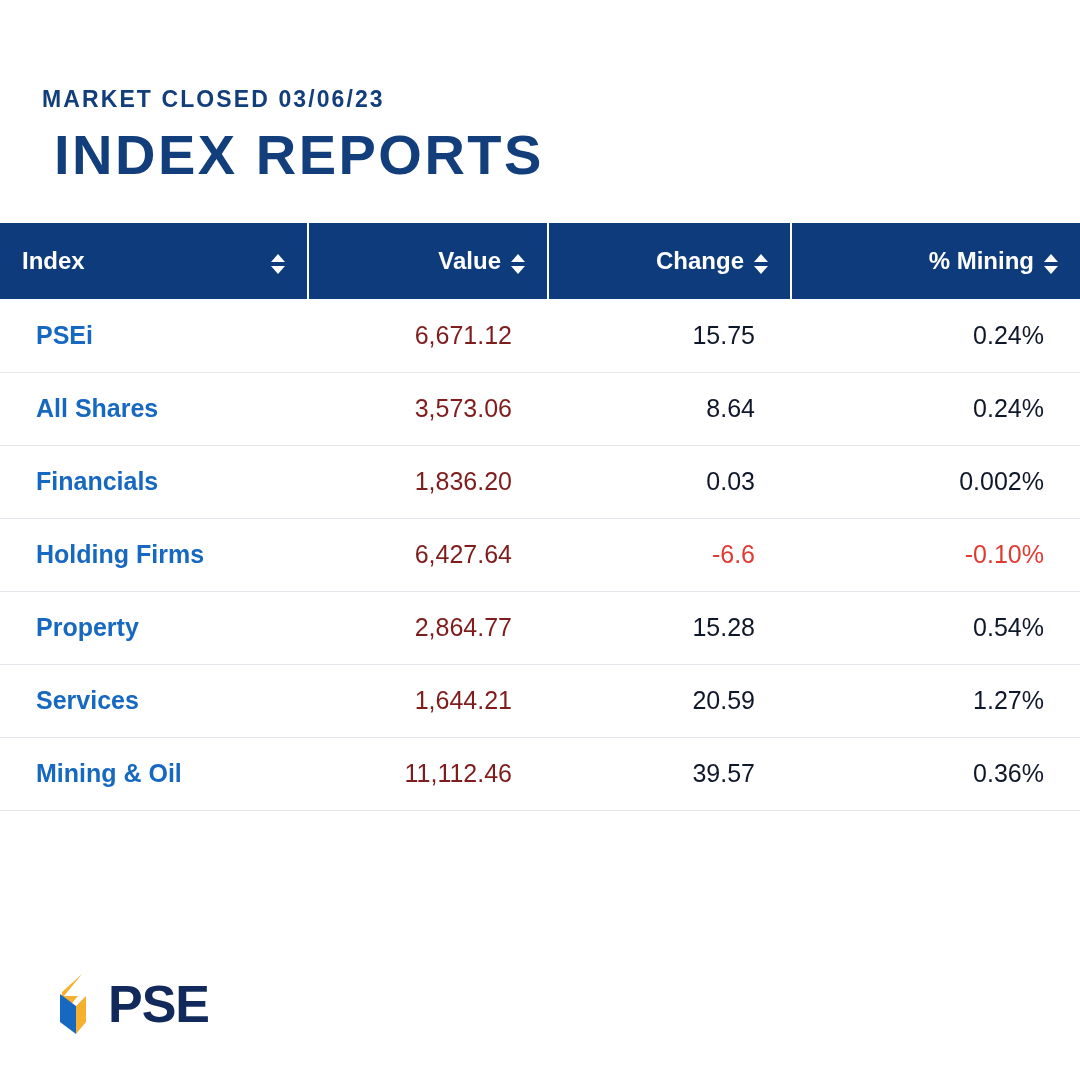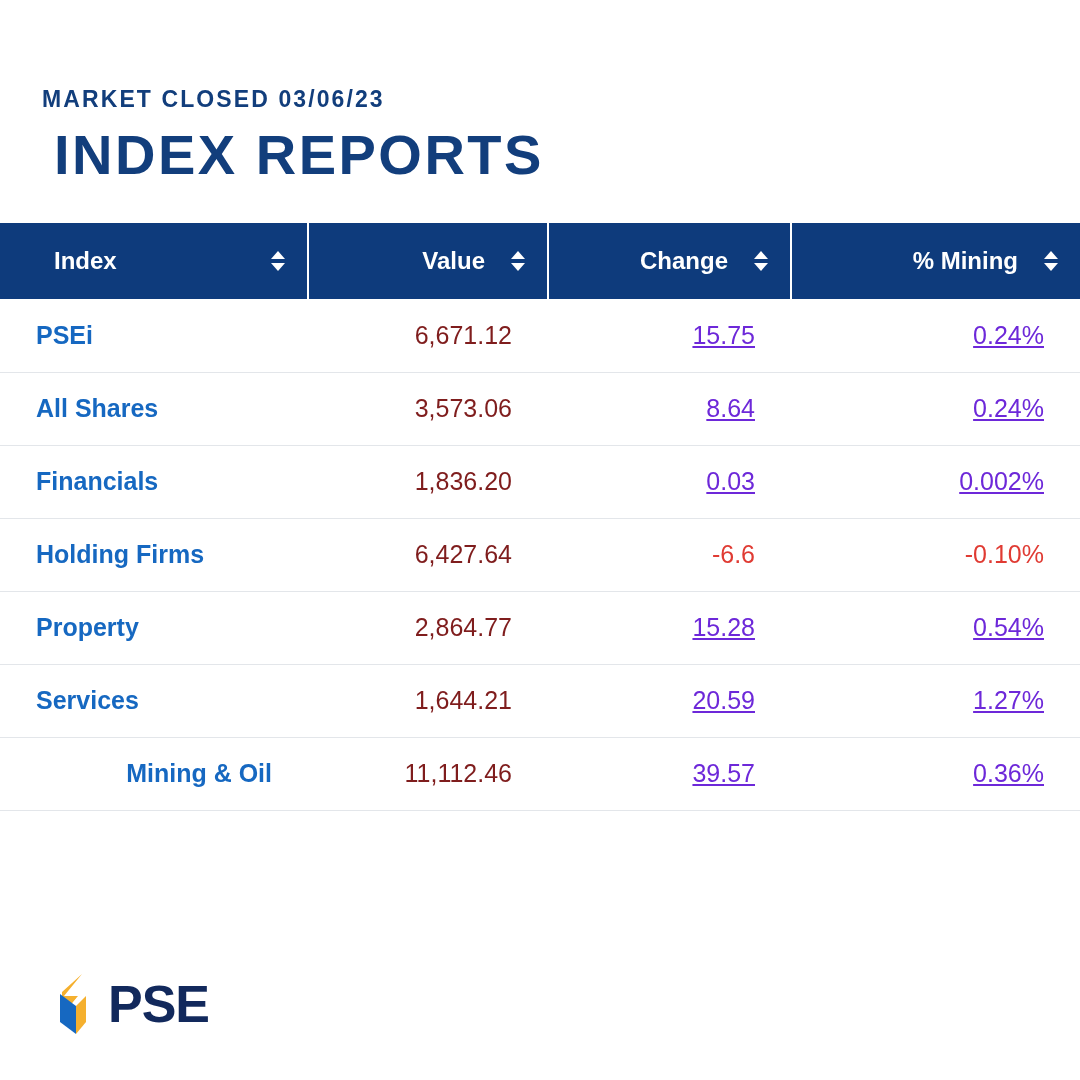--- a/index.html
+++ b/index.html
@@ -57,23 +57,22 @@
     height: 76px;
     padding: 0 22px;
     vertical-align: middle;
     border-right: 2px solid #ffffff;
     white-space: nowrap;
   }
   table.index-table thead th:last-child { border-right: none; }
 
   .th-inner {
     display: flex;
-    align-items: center;
-    gap: 26px;
-    margin-left: 32px;
+    align-items: flex-end;
+    gap: 10px;
   }
   .th-inner.left { justify-content: space-between; }
   .th-inner.right { justify-content: flex-end; }
 
   .sort-icon {
     display: inline-block;
     width: 14px;
     height: 22px;
     position: relative;
     flex: 0 0 auto;
@@ -101,36 +100,35 @@
     font-size: 25px;
     height: 73px;
     padding: 0 36px;
     vertical-align: middle;
     border-bottom: 1px solid #E3E6EA;
     background: #ffffff;
     white-space: nowrap;
   }
   table.index-table tbody tr:last-child td {
     border-bottom: 1px solid #E3E6EA;
-    text-align: right;
   }
   td.idx-name {
     color: #1668C1;
     font-weight: bold;
     text-align: left;
   }
   td.num {
     color: #7f1d1d;
     text-align: right;
   }
   td.chg, td.pct {
     text-align: right;
     font-weight: normal;
   }
-  .up { color: #6d28d9; text-decoration: underline; }
+  .up { color: #0f172a; }
   .down { color: #E03B33; }
 
   
   col.c1 { width: 308px; }
   col.c2 { width: 240px; }
   col.c3 { width: 243px; }
   col.c4 { width: 289px; }
 
   .footer {
     position: absolute;

